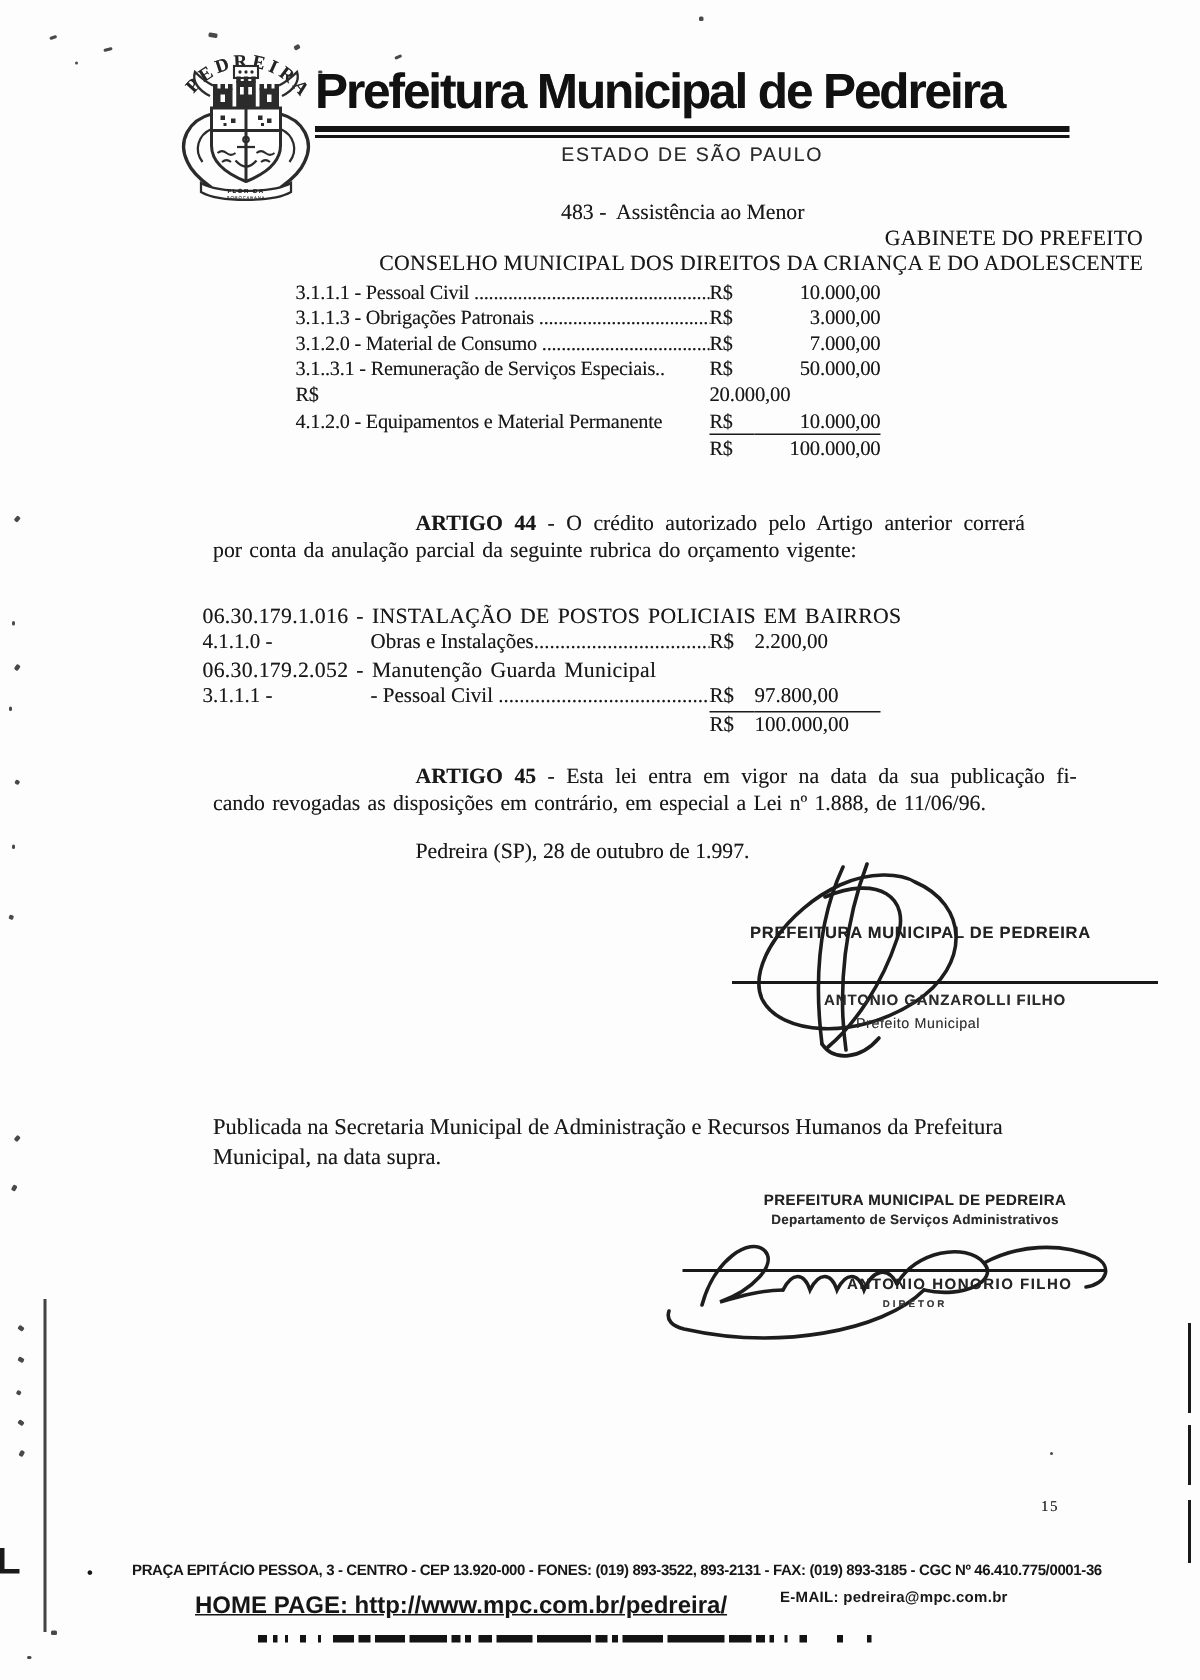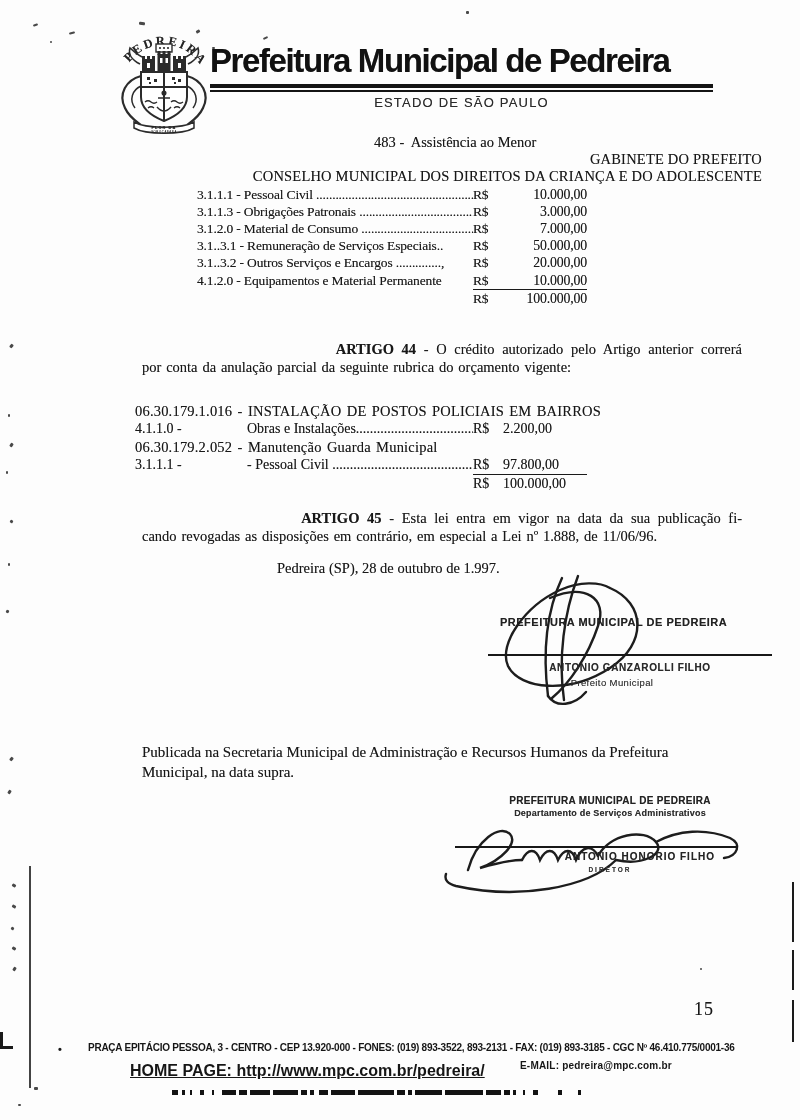--- a/index.html
+++ b/index.html
@@ -37,21 +37,21 @@
   .rub-head{white-space:nowrap;letter-spacing:.2px;word-spacing:1.5px;}
   .rub-grid{display:grid;grid-template-columns:112px 226px 30px 84px;font-size:14px;}
   .rub-grid .c1{white-space:nowrap;}
   .rub-grid .c2{overflow:hidden;white-space:nowrap;}
   .rub-grid .c3{white-space:nowrap;}
   .rub-grid .c4{text-align:left;white-space:nowrap;}
   
   .para{left:142px;top:0;width:600px;font-size:14.5px;line-height:17.5px;}
   .p44{top:341px;}
   .p45{top:510px;}
-  .pl-ind{padding-left:135px;word-spacing:4px;white-space:nowrap;text-align:right;}
+  .pl-ind{padding-left:135px;word-spacing:4px;white-space:nowrap;}
   .pline{word-spacing:1.2px;white-space:nowrap;}
   .dateline{left:277px;top:560px;font-size:14.5px;white-space:nowrap;}
   .publication{left:142px;top:742px;font-size:15px;line-height:20px;}
   
   .stamp{font-family:"Liberation Sans",sans-serif;font-weight:bold;color:#222;white-space:nowrap;}
   .sig1-stamp{left:500px;top:616px;font-size:11px;letter-spacing:.5px;}
   .sig1-rule{left:488px;top:654px;width:284px;height:2px;background:#181818;}
   .sig1-name{left:488px;top:662px;width:284px;text-align:center;font-family:"Liberation Sans",sans-serif;
     font-weight:bold;font-size:10px;letter-spacing:.6px;color:#2a2a2a;}
   .sig1-role{left:470px;top:677px;width:284px;text-align:center;font-family:"Liberation Sans",sans-serif;
@@ -59,21 +59,21 @@
   .sig2-stamp1{left:505px;top:795px;width:210px;text-align:center;font-size:10px;letter-spacing:.3px;}
   .sig2-stamp2{left:505px;top:808px;width:210px;text-align:center;font-size:9px;letter-spacing:.2px;font-weight:bold;
     font-family:"Liberation Sans",sans-serif;color:#2c2c2c;white-space:nowrap;}
   .sig2-rule{left:455px;top:846px;width:283px;height:2px;background:#181818;}
   .sig2-name{left:505px;top:851px;width:210px;text-align:right;font-family:"Liberation Sans",sans-serif;
     font-weight:bold;font-size:10px;letter-spacing:1px;color:#242424;}
   .sig2-role{left:505px;top:866px;width:210px;text-align:center;font-family:"Liberation Sans",sans-serif;
     font-weight:bold;font-size:6.5px;letter-spacing:2px;color:#3a3a3a;filter:blur(.3px);}
   .sig-svg path{fill:none;stroke:#1d1d1d;stroke-width:2.4;stroke-linecap:round;}
   
-  .pageno{left:694px;top:999px;font-size:18px;letter-spacing:1px;text-align:center;}
+  .pageno{left:694px;top:999px;font-size:10px;letter-spacing:1px;text-align:center;}
   .foot{font-family:"Liberation Sans",sans-serif;font-weight:bold;color:#161616;white-space:nowrap;
     text-shadow:none;}
   .foot-bullet{left:58px;top:1043px;font-size:11px;}
   .foot-line1{left:88px;top:1042px;font-size:10px;letter-spacing:-.25px;}
   .foot-hp{left:130px;top:1062px;font-size:16px;letter-spacing:0;text-decoration:underline;}
   .foot-em{left:520px;top:1060px;font-size:10px;letter-spacing:.2px;}
   
   .speck{position:absolute;background:#1c1c1c;border-radius:1px;}
   .barseg{position:absolute;top:1090px;height:5px;background:#131313;}
   .vline-left{left:29px;top:866px;width:1.5px;height:222px;background:#222;opacity:.85;}
@@ -177,21 +177,20 @@
       <span class="c1"><span>3.1.2.0 - Material de Consumo </span><span>......................................................................</span></span>
       <span class="c2">R$</span>
       <span class="c3">7.000,00</span>
     </div>
     <div class="item-grid">
       <span class="c1"><span>3.1..3.1 - Remuneração de Serviços Especiais..</span><span></span></span>
       <span class="c2">R$</span>
       <span class="c3">50.000,00</span>
     </div>
     <div class="item-grid">
-      <span class="c1"><span>3.1..3.2 - Outros Serviços e Encargos </span><span>..............,</span></span>
       <span class="c2">R$</span>
       <span class="c3">20.000,00</span>
     </div>
     <div class="item-grid">
       <span class="c1"><span>4.1.2.0 -  Equipamentos e Material Permanente</span><span></span></span>
       <span class="c2 ul">R$</span>
       <span class="c3 ul">10.000,00</span>
     </div>
     <div class="item-grid">
       <span class="c1"></span>

